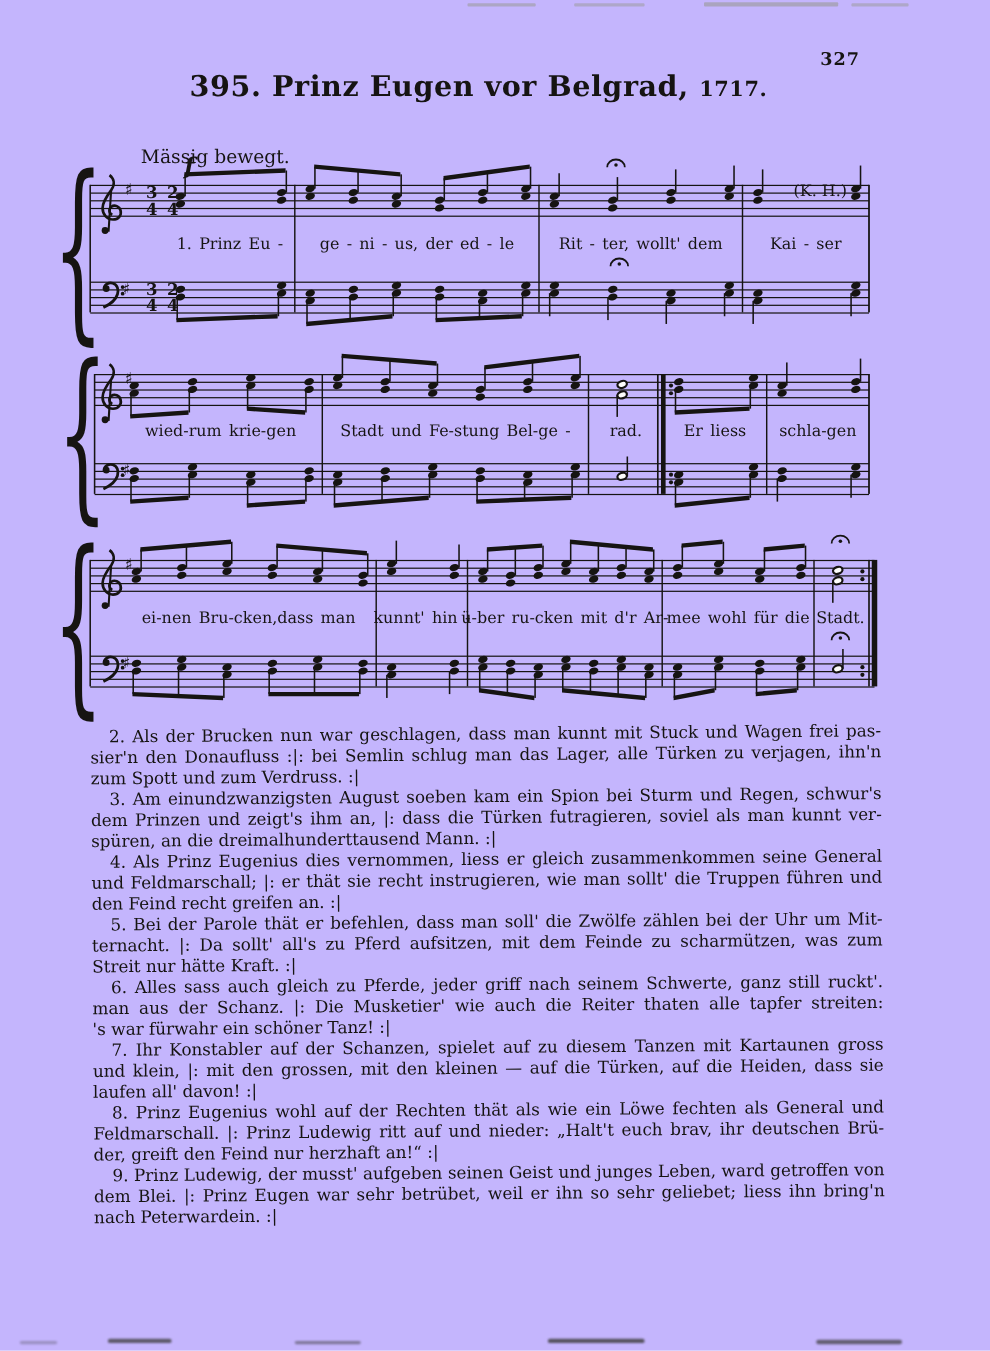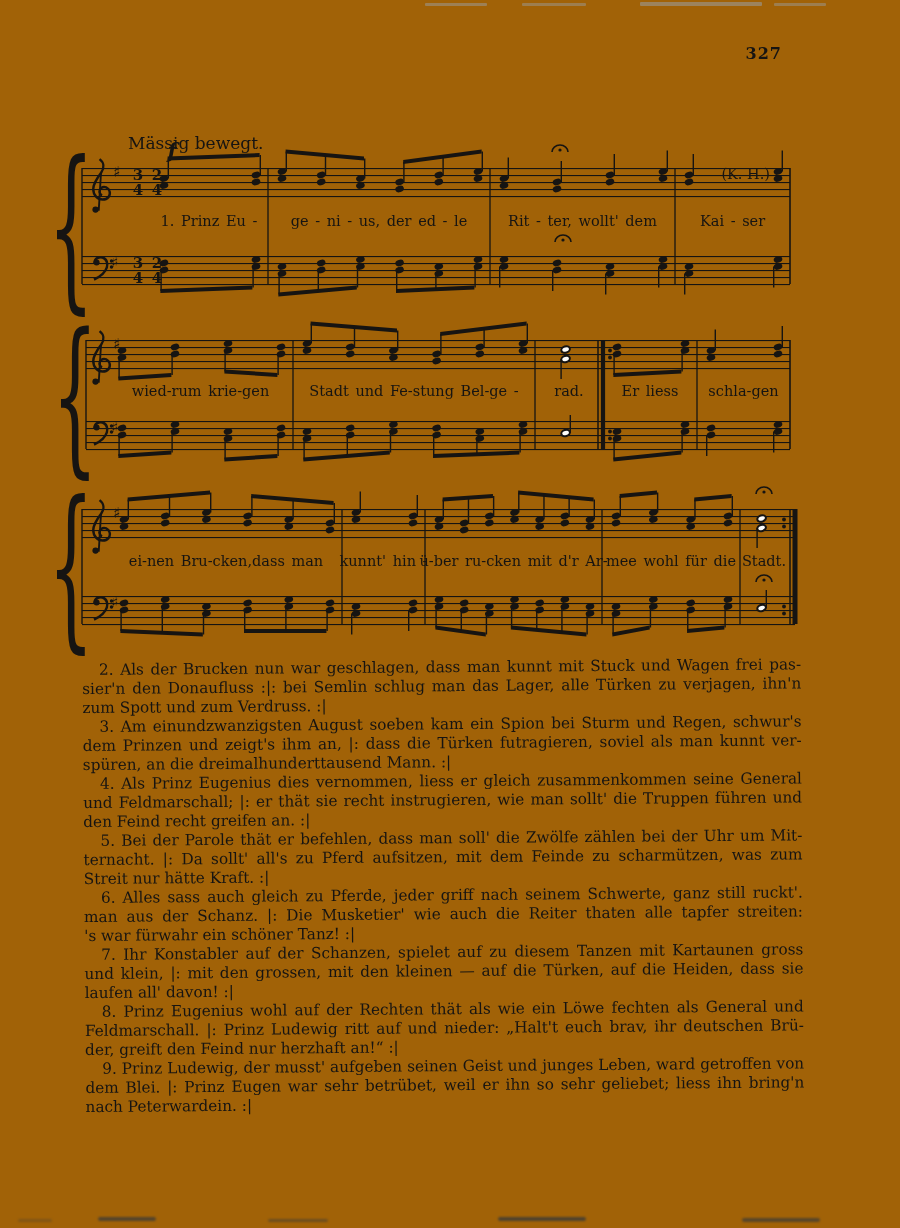--- a/index.html
+++ b/index.html
@@ -1,16 +1,16 @@
 <!DOCTYPE html>
 <html><head>
 <meta charset="utf-8">
 <style>
   html,body{margin:0;padding:0;background:#fcfcfa;}
-  .page{position:relative;width:900px;height:1228px;background:#a16207;color:#161412;
+  .page{position:relative;width:900px;height:1228px;background:#c4b5fd;color:#161412;
         font-family:"DejaVu Serif", "Liberation Serif", serif;overflow:hidden;}
   .pageno{position:absolute;top:44px;right:118px;font-size:16px;font-weight:bold;letter-spacing:1px;}
   .title{position:absolute;top:64px;left:0;width:870px;text-align:center;font-weight:bold;
          font-size:26px;letter-spacing:0.5px;white-space:nowrap;}
   .title .year{font-size:19px;}
   .attribution{position:absolute;top:126px;right:130px;font-size:14.5px;margin-top:40px;}
   .tempo{position:absolute;top:133px;left:128px;font-size:17px;font-weight:normal;}
   .score-svg{position:absolute;left:0;top:0;width:900px;height:660px;}
   .verses{position:absolute;left:82px;top:661px;width:719px;font-size:15.3px;line-height:19px;
           transform:rotate(-0.45deg);transform-origin:0 0;}
@@ -21,20 +21,24 @@
   .smudge{background:#3a3a38;border-radius:2px;filter:blur(1px);}
   .dash{background:#9a9a96;border-radius:1px;filter:blur(0.6px);}
 </style>
 </head>
 <body>
 
 <div class="page">
 
   <div class="pageno">327</div>
 
+  <div class="title"><span>395.</span>
+    <span>Prinz Eugen vor Belgrad,</span>
+    <span class="year">1717.</span>
+  </div>
 
   <div class="attribution">(K. H.)</div>
   <div class="tempo">Mässig bewegt.</div>
 
   <svg class="score-svg" viewBox="0 0 900 660" xmlns="http://www.w3.org/2000/svg">
       <g>
         <text x="0" y="0" font-size="100" fill="#161412" text-anchor="middle" dominant-baseline="central" font-family="&quot;DejaVu Serif&quot;, serif" transform="translate(71,226) scale(0.72,1.7777777777777777)">{</text>
         <rect x="82" y="168" width="708" height="1.1" fill="#161412"></rect>
         <rect x="82" y="175" width="708" height="1.1" fill="#161412"></rect>
         <rect x="82" y="182" width="708" height="1.1" fill="#161412"></rect>

